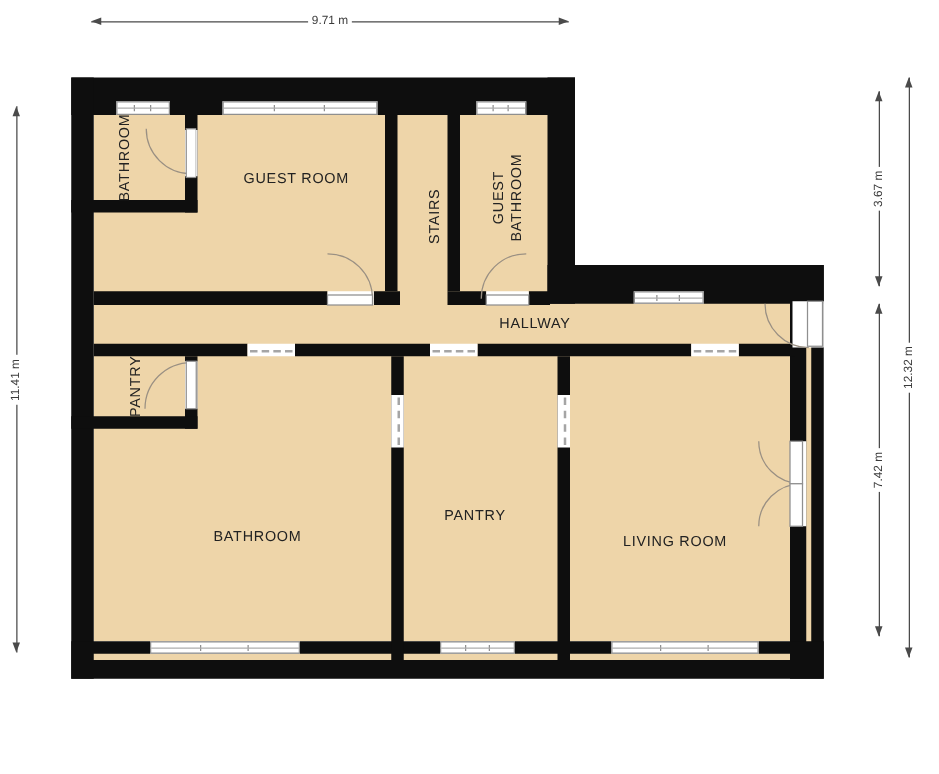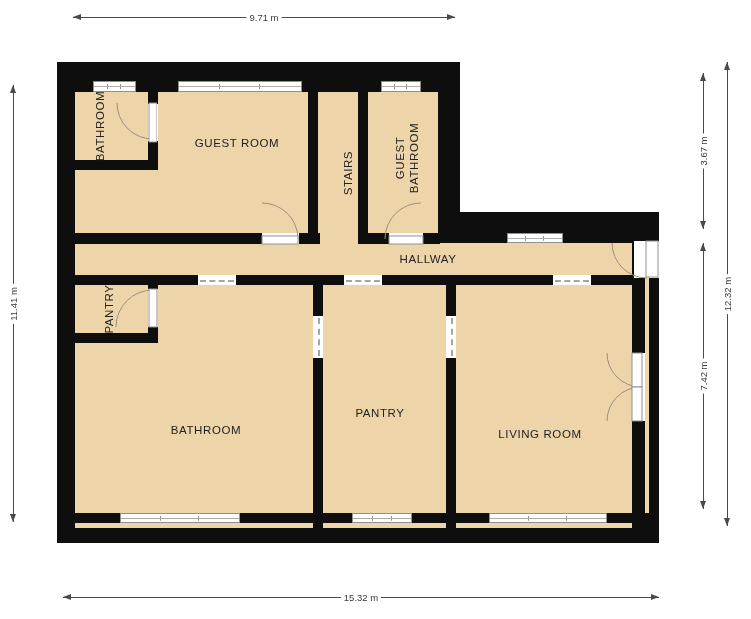--- a/index.html
+++ b/index.html
@@ -194,20 +194,14 @@
       <div class="arr a1"></div>
       <div class="arr a2"></div>
     <span class="lab">7.42 m</span>
   </div>
   <div class="dim v" style="left:721px;top:62px;width:12px;height:464px;">
     <div class="line"></div>
       <div class="arr a1"></div>
       <div class="arr a2"></div>
     <span class="lab">12.32 m</span>
   </div>
-  <div class="dim h" style="left:63px;top:591px;width:596px;height:12px;">
-    <div class="line"></div>
-      <div class="arr a1"></div>
-      <div class="arr a2"></div>
-    <span class="lab">15.32 m</span>
-  </div>
 
 </div>
 
 </body></html>

